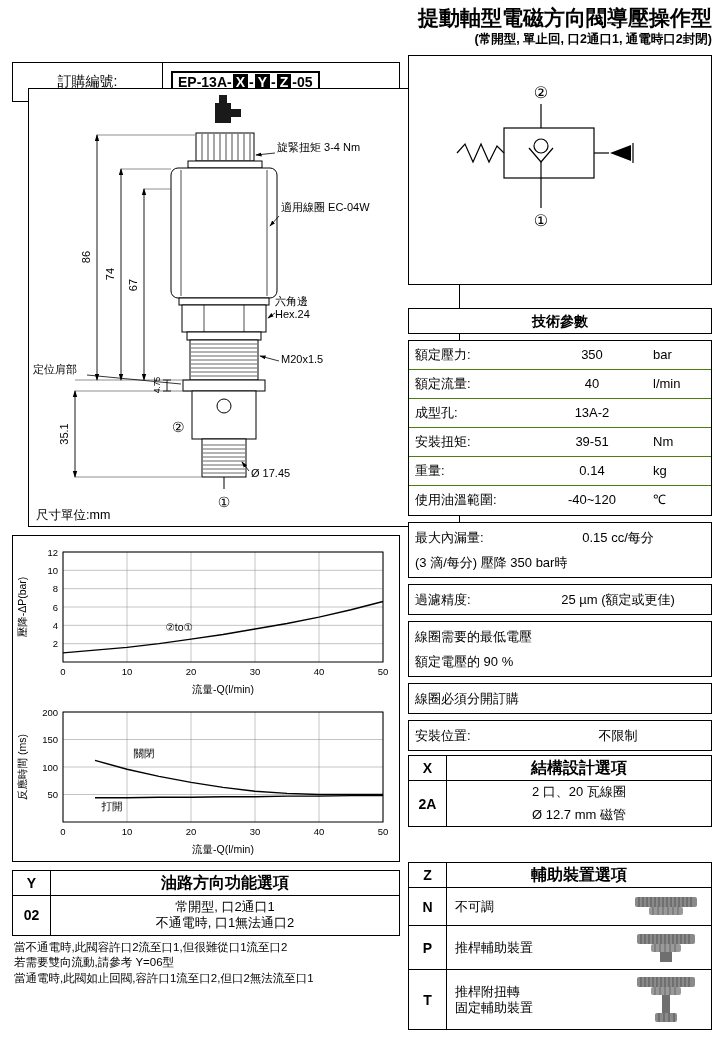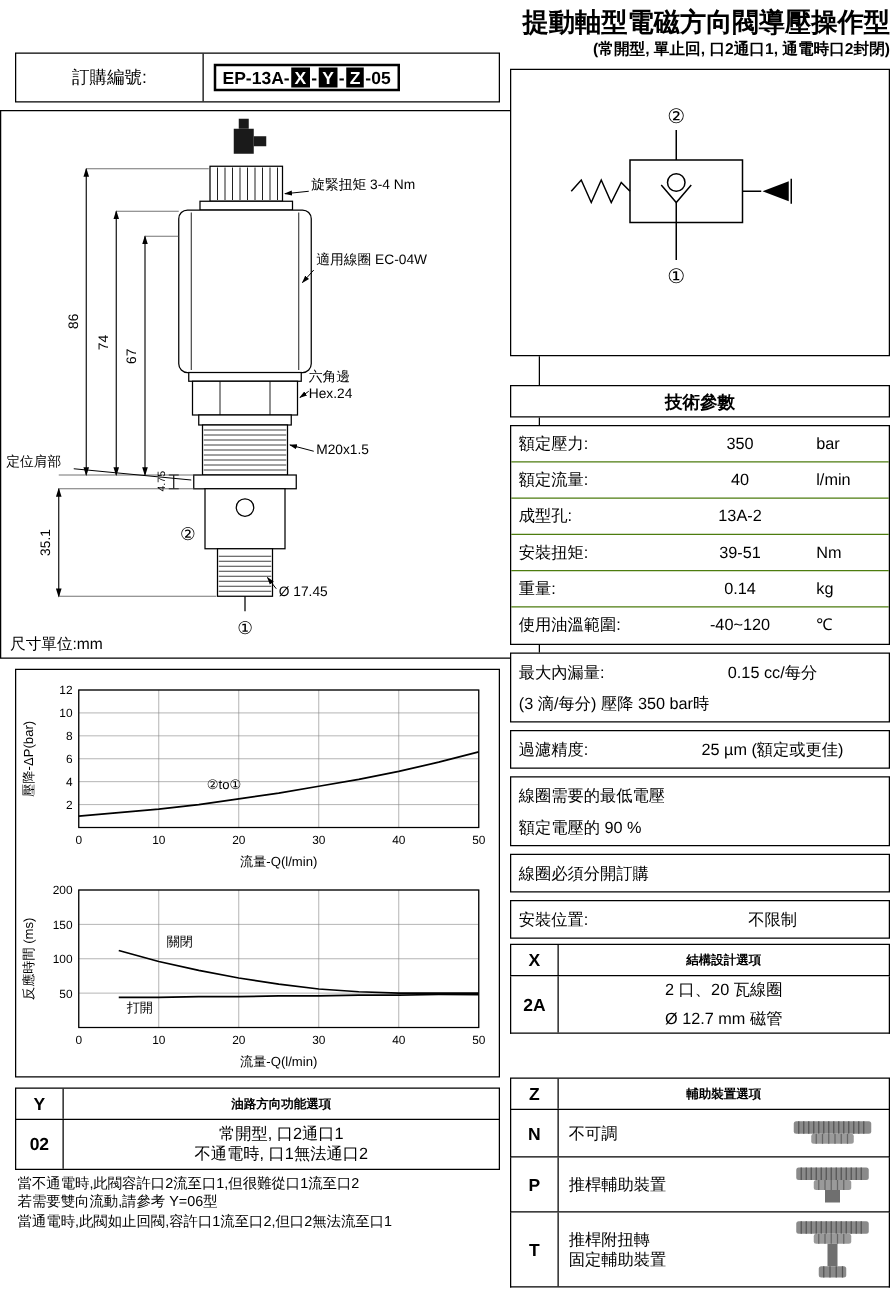--- a/index.html
+++ b/index.html
@@ -4,47 +4,47 @@
 <style>
   *{margin:0;padding:0;box-sizing:border-box}
   body{background:#fff}
   .page{position:relative;width:716px;height:1040px;background:#fff;color:#000;
         font-family:Liberation Sans, sans-serif;overflow:hidden}
   .abs{position:absolute}
   .box{border:1px solid #000;background:#fff}
   .title{position:absolute;top:4px;right:4px;font-size:21px;font-weight:700}
   .subtitle{position:absolute;top:31px;right:4px;font-size:12.5px;font-weight:700}
 
-  .order{left:12px;top:42px;width:388px;height:40px;display:flex}
+  .order{left:12px;top:62px;width:388px;height:40px;display:flex}
   .order-label{width:150px;border-right:1px solid #000;display:flex;align-items:center;justify-content:center;font-size:14px}
   .order-value{flex:1;display:flex;align-items:center;padding-left:8px}
   .code-box{border:2px solid #000;padding:1px 5px;font-size:14px;font-weight:700;display:inline-flex;align-items:center}
   .kbox{background:#000;color:#fff;padding:0 3px;margin:0 1px}
 
-  .drawing-box{left:0;top:88px;width:432px;height:439px}
+  .drawing-box{left:28px;top:88px;width:432px;height:439px}
   .charts-box{left:12px;top:535px;width:388px;height:327px}
   .symbol-box{left:408px;top:55px;width:304px;height:230px}
 
   .tech-wrap{left:408px;top:308px;width:304px}
   .tech-header{height:26px;line-height:24px;text-align:center;font-weight:700;font-size:14px}
   .tech-table{margin-top:6px}
   .tech-row{display:flex;height:29px;line-height:28px;font-size:13px;border-bottom:1px solid #4d7c0f}
   .tech-row:last-child{border-bottom:none}
   .t-label{width:122px;padding-left:6px}
   .t-value{flex:1;text-align:center}
   .t-unit{width:58px}
   .tech-block{font-size:13px;padding:2px 6px;margin-top:6px}
   .tb-line{line-height:25px;display:flex}
   .tb-lab{width:116px}
   .tb-val{flex:1;text-align:center}
 
   .opt-table{background:#fff}
   .opt-header{display:flex;border:1px solid #000;height:26px;font-weight:700}
   .opt-code{width:38px;border-right:1px solid #000;display:flex;align-items:center;justify-content:center;font-size:14px;font-weight:700}
-  .opt-title{flex:1;display:flex;align-items:center;justify-content:center;font-size:10px}
+  .opt-title{flex:1;display:flex;align-items:center;justify-content:center;font-size:16px}
   .opt-row{display:flex;border:1px solid #000;border-top:none;font-size:13px}
   .opt-cell{flex:1;display:flex;flex-direction:column;align-items:center;justify-content:space-between;padding:3px 4px;text-align:center;line-height:1.25}
   .z-cell{flex:1;display:flex;align-items:center;justify-content:space-between;padding:2px 8px;line-height:1.2}
   .y-notes{font-size:11.5px;line-height:1.38;padding:4px 2px}
   svg text{fill:#000}
 </style>
 </head>
 <body>
 
 <div class="page">

